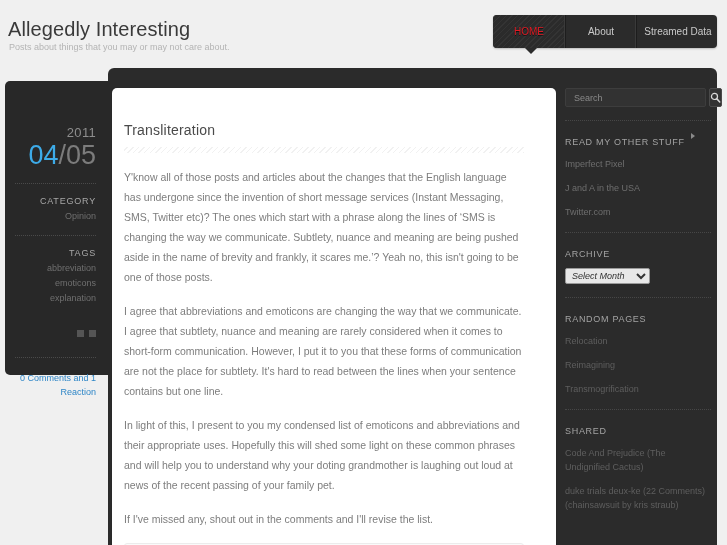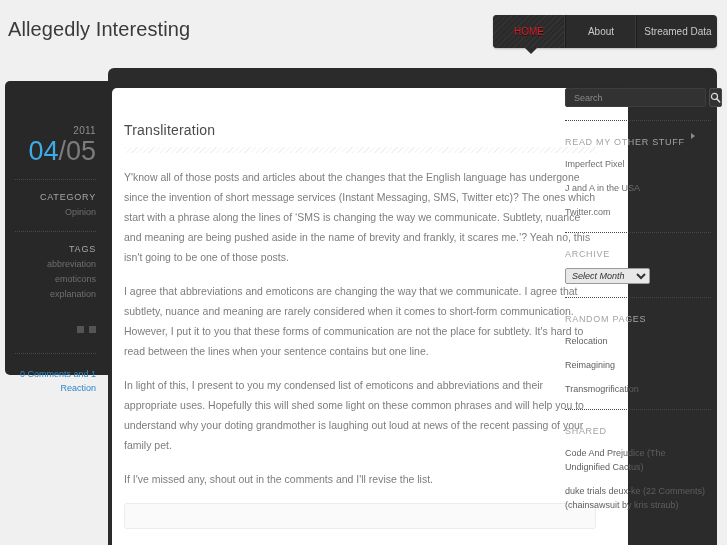--- a/index.html
+++ b/index.html
@@ -88,21 +88,21 @@
     position: absolute; left: 5px; top: 81px;
     width: 105px; height: 294px;
     background: #282828;
     border-radius: 5px 0 0 5px;
     color: #9a9a9a;
     text-align: right;
   }
   .meta-inner { padding: 0 14px 0 10px; }
   #meta-year {
     margin: 0; padding-top: 44px;
-    font-size: 10px; color: #8d8d8d; letter-spacing: .3px;
+    font-size: 13px; color: #8d8d8d; letter-spacing: .3px;
   }
   #meta-date {
     margin: 0; padding-top: 1px;
     font-size: 27px; font-weight: normal; line-height: 1.05;
   }
   #meta-date .day { color: #3dabe8; }
   #meta-date .month { color: #7c7c7c; }
   .meta-sep {
     margin: 14px 0 0 0; height: 0;
     border-top: 1px dotted #4a4a4a;
@@ -122,21 +122,21 @@
   }
   #meta-comments {
     margin: 0; padding-top: 14px;
     font-size: 9px; color: #2e86c7; line-height: 1.5;
     cursor: pointer;
   }
 
   
   #article {
     position: absolute; left: 112px; top: 88px;
-    width: 516px; height: 457px;
+    width: 444px; height: 457px;
     background: #ffffff;
     border-radius: 5px 5px 0 0;
     overflow: hidden;
     box-shadow: 0 0 0 1px rgba(0,0,0,0.04);
   }
   #article-inner { padding: 34px 32px 0 12px; }
   #post-title {
     margin: 0 0 0 0;
     font-size: 14px; font-weight: normal; color: #4a4a4a;
     letter-spacing: .2px;
@@ -227,20 +227,21 @@
     font-style: italic;
   }
 </style>
 </head>
 <body>
 
 <div id="stage">
 
   <div id="header">
     <h1 id="site-title">Allegedly Interesting</h1>
+    <p id="site-tagline">Posts about things that you may or may not care about.</p>
 
     <div id="nav">
       <div class="nav-item home active">
         <span>HOME</span>
       </div>
       <div class="nav-item about">
         <span>About</span>
       </div>
       <div class="nav-item streamed">
         <span>Streamed Data</span>

